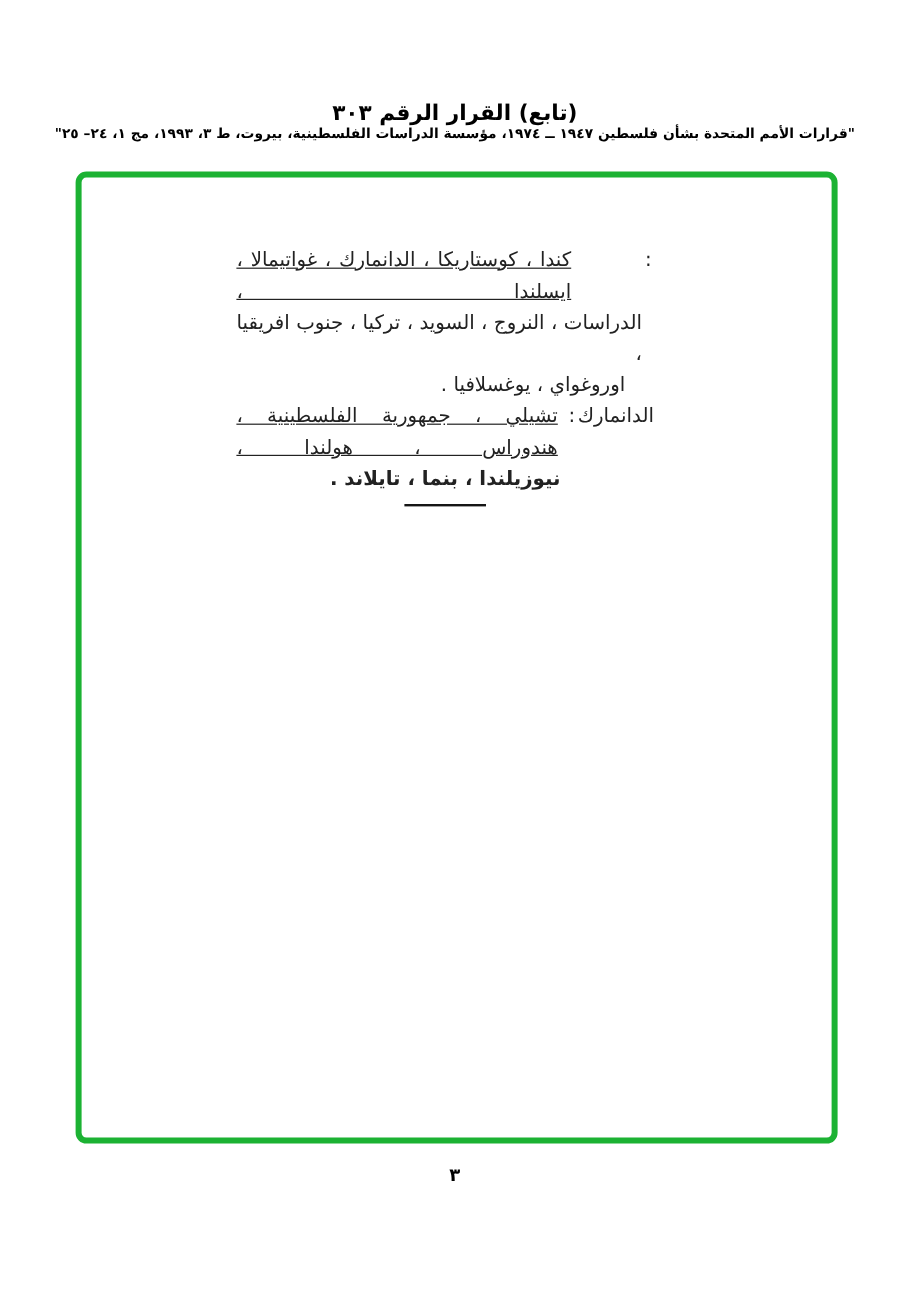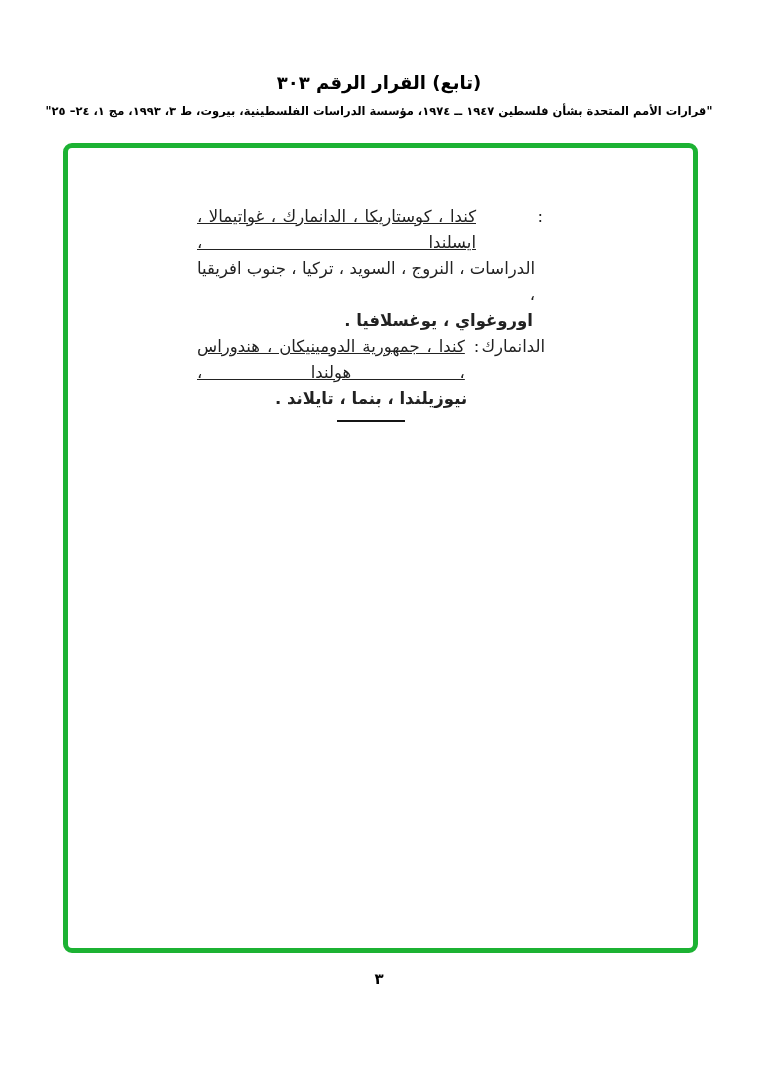--- a/index.html
+++ b/index.html
@@ -4,21 +4,21 @@
 <style>
   * { margin:0; padding:0; box-sizing:border-box; }
   html,body { background:#ffffff; }
   body {
     width:758px; height:1078px; position:relative;
     font-family:"DejaVu Sans", sans-serif;
     color:#1c1c1c;
     direction:rtl;
   }
   .doc-title {
-    position:absolute; top:72px; left:0; width:758px;
+    position:absolute; top:84px; left:0; width:758px;
     text-align:center; font-size:18px; font-weight:bold; color:#000;
     direction:rtl;
   }
   .doc-citation {
     position:absolute; top:104px; left:0; width:758px;
     text-align:center; font-size:11.5px; font-weight:bold; color:#000;
     direction:rtl; white-space:nowrap;
   }
   .green-box {
     position:absolute; left:63px; top:143px;
@@ -37,21 +37,21 @@
   .entry-label {
     flex:0 0 60px; display:flex; justify-content:space-between;
     white-space:nowrap;
   }
   .entry-colon { padding-right:2px; }
   .first-line .line-text {
     flex:1 1 auto; margin-right:9px;
     text-align:justify; text-align-last:justify;text-decoration:underline;
   }
   .cont-line { margin-right:10px; text-align:justify; text-align-last:justify; }
-  .short-right { margin-right:12px; text-align:left; text-align-last:right;font-weight:bold; }
+  .short-right { margin-right:24px; text-align:left; text-align-last:right; }
   .short-center { text-align:right; text-align-last:center;font-weight:bold; }
   .section-divider {
     width:68px; height:0; border-top:2px solid #151515;
     margin:8px auto 0 auto;
   }
   .page-number {
     position:absolute; top:970px; left:0; width:758px;
     text-align:center; font-size:15px; font-weight:bold; color:#000;
   }
 </style>
@@ -75,21 +75,21 @@
       <div class="line cont-line">الدراسات ، النروج ، السويد ، تركيا ، جنوب افريقيا ،</div>
       <div class="line short-right">اوروغواي ، يوغسلافيا .</div>
     </div>
 
     <div>
       <div class="line first-line">
         <span class="entry-label">
           <span>الدانمارك</span>
           <span class="entry-colon">:</span>
         </span>
-        <span class="line-text">كندا ، جمهورية الدومينيكان ، هندوراس ، هولندا ،</span>
+        <span class="line-text">تشيلي ، جمهورية الفلسطينية ، هندوراس ، هولندا ،</span>
       </div>
       <div class="line short-center">نيوزيلندا ، بنما ، تايلاند .</div>
     </div>
 
     <div class="section-divider"></div>
   </div>
 </div>
 
 <div class="page-number">٣</div>
 

